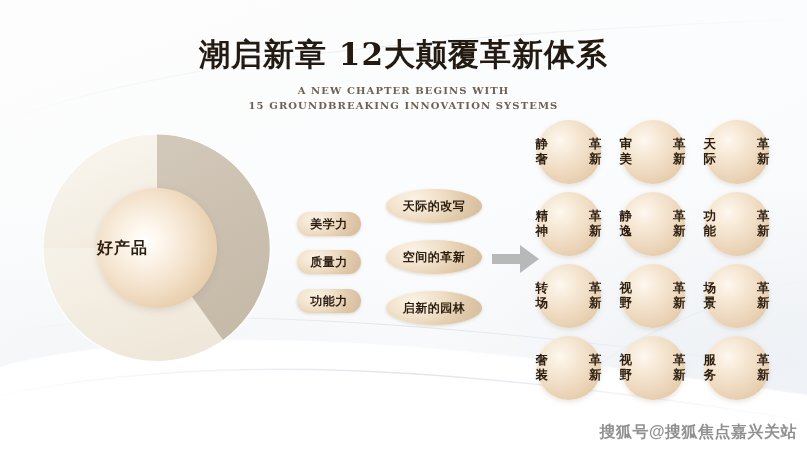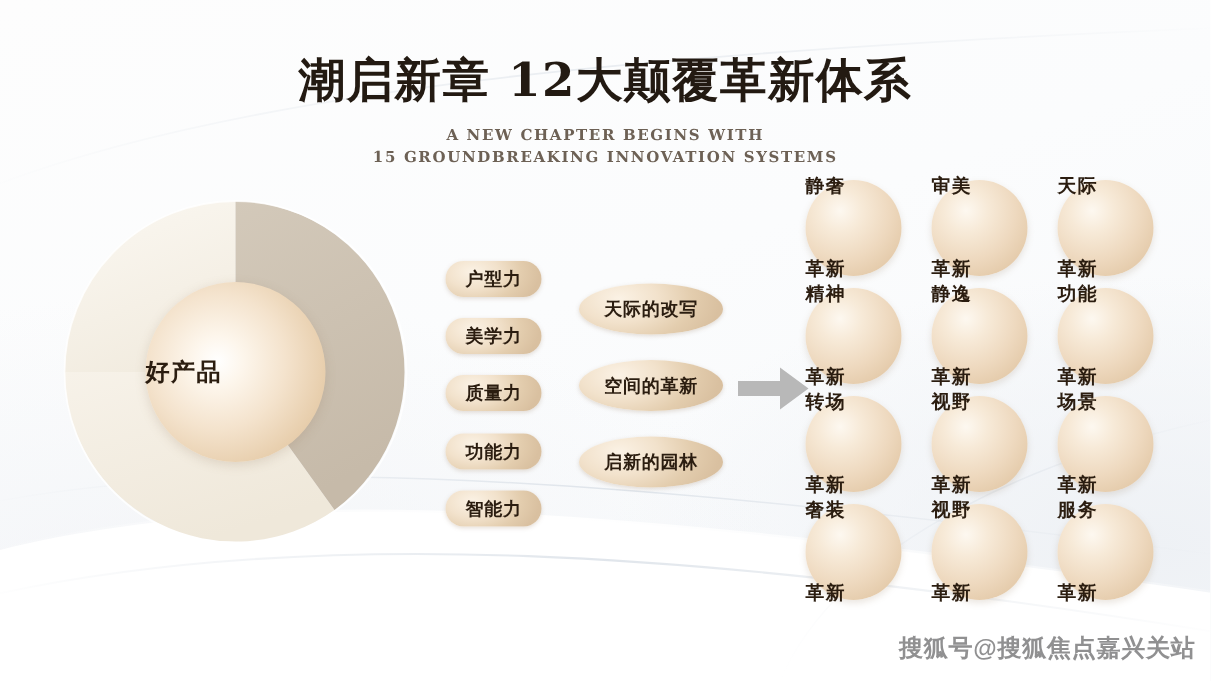--- a/index.html
+++ b/index.html
@@ -129,22 +129,22 @@
   
   .grid-sphere {
     position: absolute;
     width: 64px;
     height: 64px;
     border-radius: 50%;
     background:
       radial-gradient(circle at 36% 32%, #fdf8f0 0%, #f7ead8 24%, #eed9bf 55%, #e3c9a8 82%, #d9bb96 100%);
     box-shadow: 0 2px 5px rgba(150,125,95,0.20);
     display: flex;
-    flex-direction: column;
-    align-items: flex-start;
+    flex-direction: row;
+    align-items: center;
     justify-content: center;
     line-height: 1.22;
     gap: 40px;
   }
   .grid-sphere span {
     font-size: 12.5px;
     font-weight: 700;
     color: #2b1d10;
     letter-spacing: 1px;
   }
@@ -218,34 +218,28 @@
       <path d="M116,116 L2,116 A114,114 0 0,0 182,208 Z" fill="url(#segLight2)"></path>
 
       <path d="M116,116 L182,208 A114,114 0 0,0 116,2 Z" fill="url(#segDark)"></path>
       <circle cx="116" cy="116" r="114" fill="none" stroke="#ffffff" stroke-width="1.2" opacity="0.8"></circle>
     </svg>
     <div class="core-sphere">
       <span class="core-label">好产品</span>
     </div>
   </div>
 
-  <div class="pill pill-a" style="top:174px">
-    <span>户型力</span>
-  </div>
   <div class="pill pill-a" style="top:212px">
     <span>美学力</span>
   </div>
   <div class="pill pill-a" style="top:250px">
     <span>质量力</span>
   </div>
   <div class="pill pill-a" style="top:289px">
     <span>功能力</span>
-  </div>
-  <div class="pill pill-a" style="top:327px">
-    <span>智能力</span>
   </div>
 
   <div class="pill pill-b" style="top:189px">
     <span>天际的改写</span>
   </div>
   <div class="pill pill-b" style="top:240px">
     <span>空间的革新</span>
   </div>
   <div class="pill pill-b" style="top:291px">
     <span>启新的园林</span>

